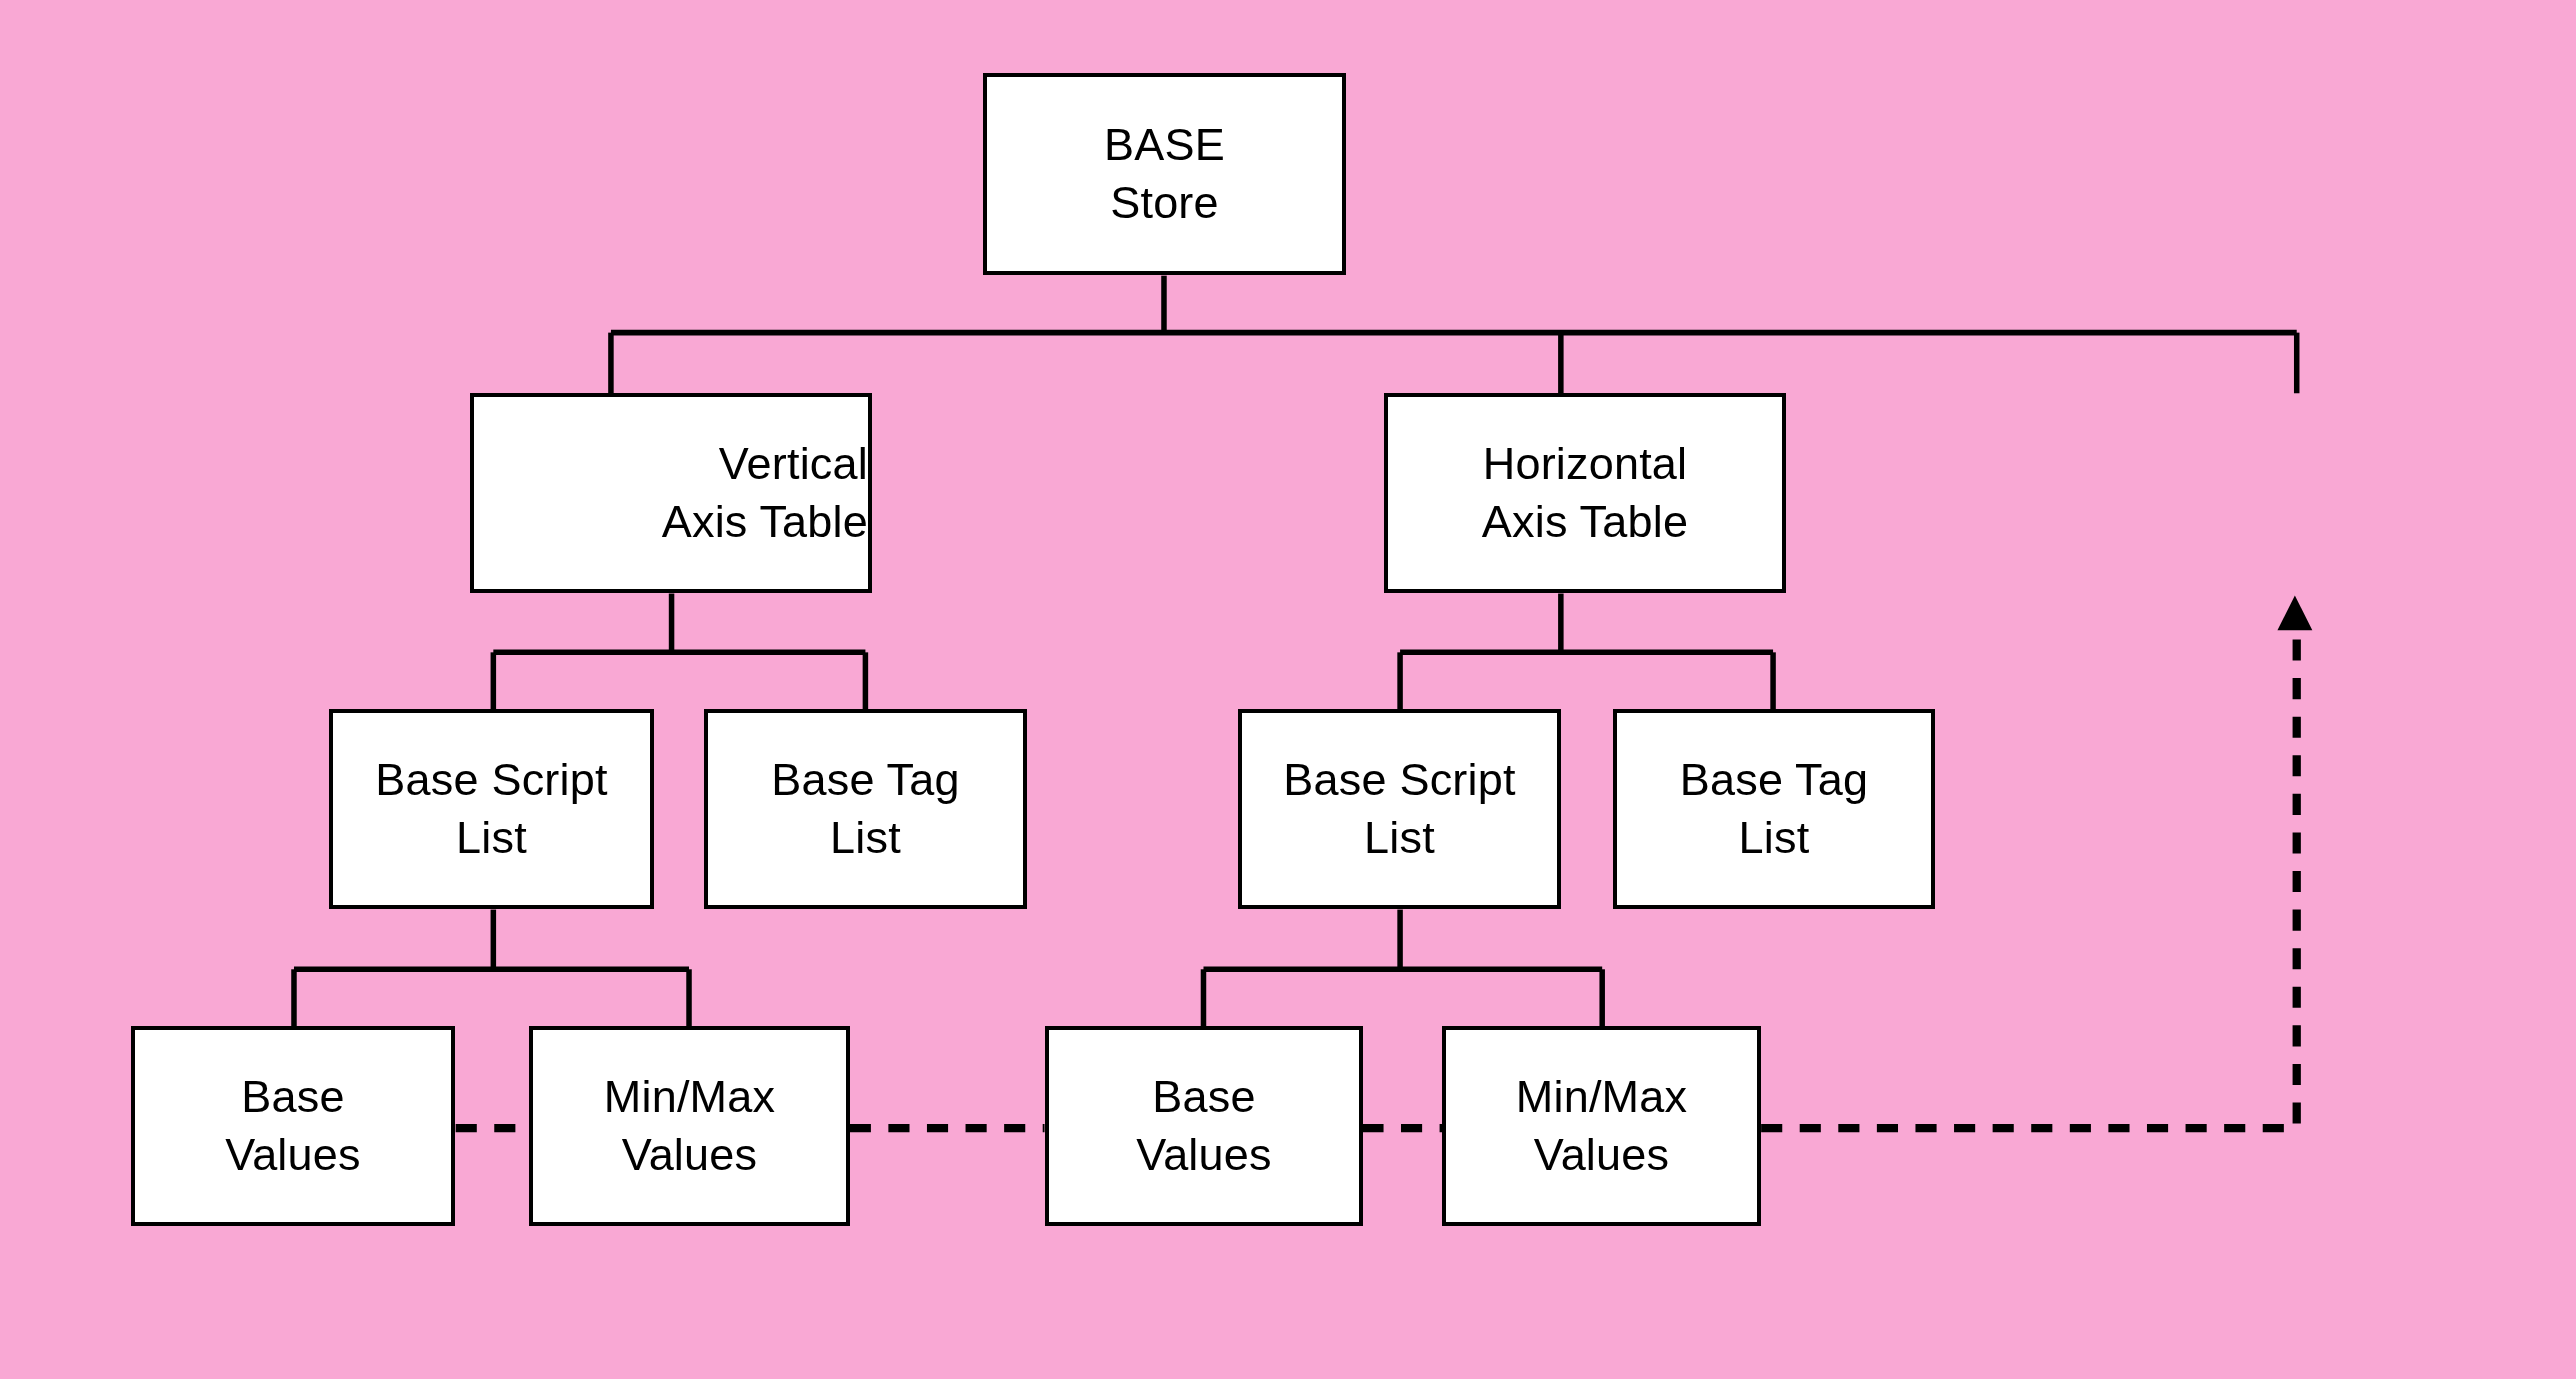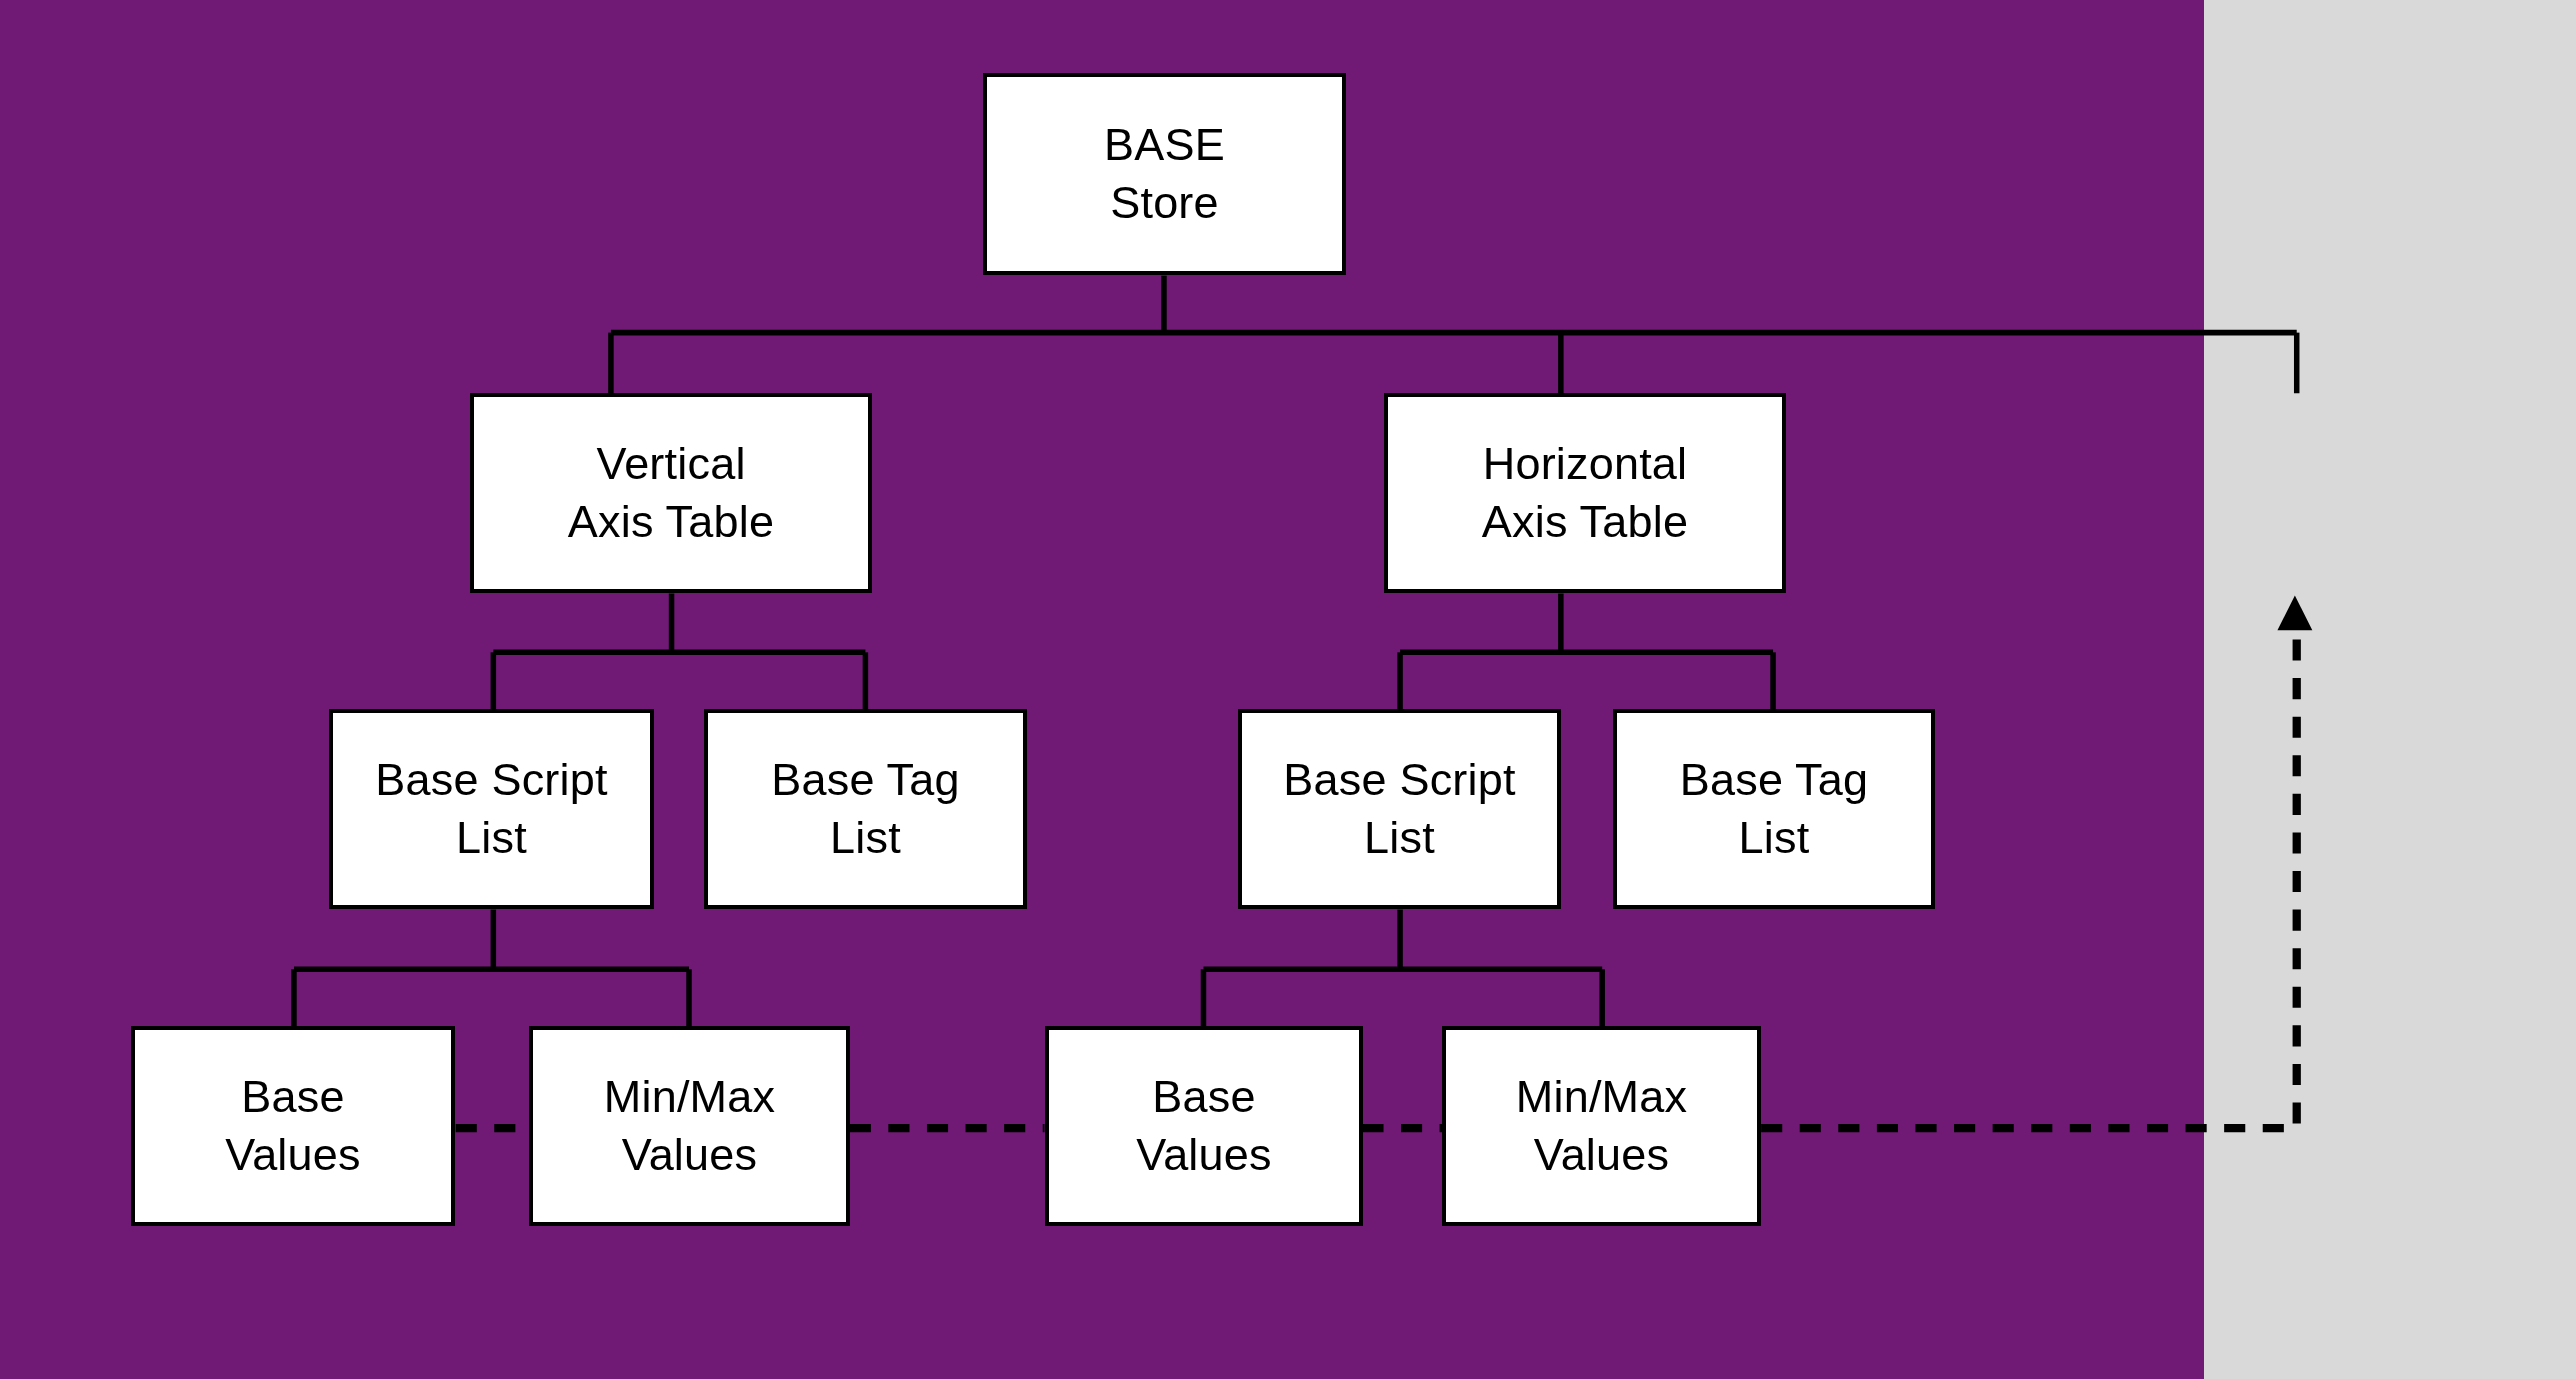--- a/index.html
+++ b/index.html
@@ -8,23 +8,23 @@
     background: #d9d9d9;
   }
   body {
     width: 2576px;
     height: 1380px;
     font-family: "Liberation Sans", sans-serif;
     overflow: hidden;
   }
   #stage {
     position: relative;
-    width: 2204px;
+    width: 2576px;
     height: 1380px;
-    background: #701a75;
+    background: #f9a8d4;
   }
   #edges {
     position: absolute;
     left: 0;
     top: 0;
     width: 2576px;
     height: 1380px;
     pointer-events: none;
   }
   .node {
@@ -79,21 +79,21 @@
       <path d="M 1483 1228 L 1570 1228" fill="none" stroke="#000000" stroke-width="9" stroke-linecap="butt" stroke-dasharray="23 19"></path>
       <path d="M 1917 1228 L 2500 1228 L 2500 682" fill="none" stroke="#000000" stroke-width="9" stroke-linecap="butt" stroke-dasharray="23 19"></path>
       <polygon points="2498,648 2479,686 2517,686" fill="#000000"></polygon>
     </svg>
 
   <div class="node" style="left: 983px; top: 73px; width: 363px; height: 202px;">
     <span class="ln">BASE</span>
     <span class="ln">Store</span>
   </div>
 
-  <div class="node" style="left: 470px; top: 393px; width: 402px; height: 200px;">
+  <div class="node" style="left: 470px; top: 393px; width: 402px; height: 200px; align-items: flex-end;">
     <span class="ln">Vertical</span>
     <span class="ln">Axis Table</span>
   </div>
 
   <div class="node" style="left: 1360px; top: 393px; width: 402px; height: 200px; margin-left: 24px;">
     <span class="ln">Horizontal</span>
     <span class="ln">Axis Table</span>
   </div>
 
 

